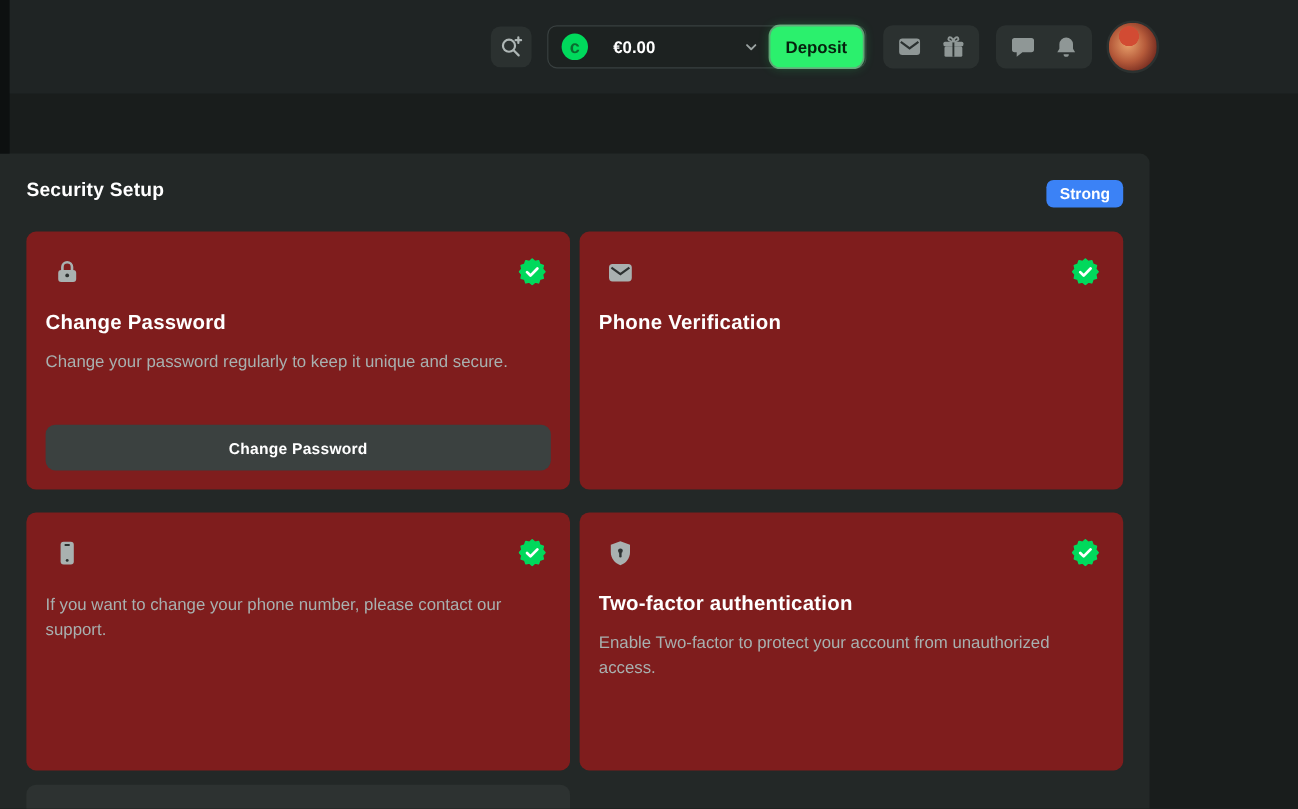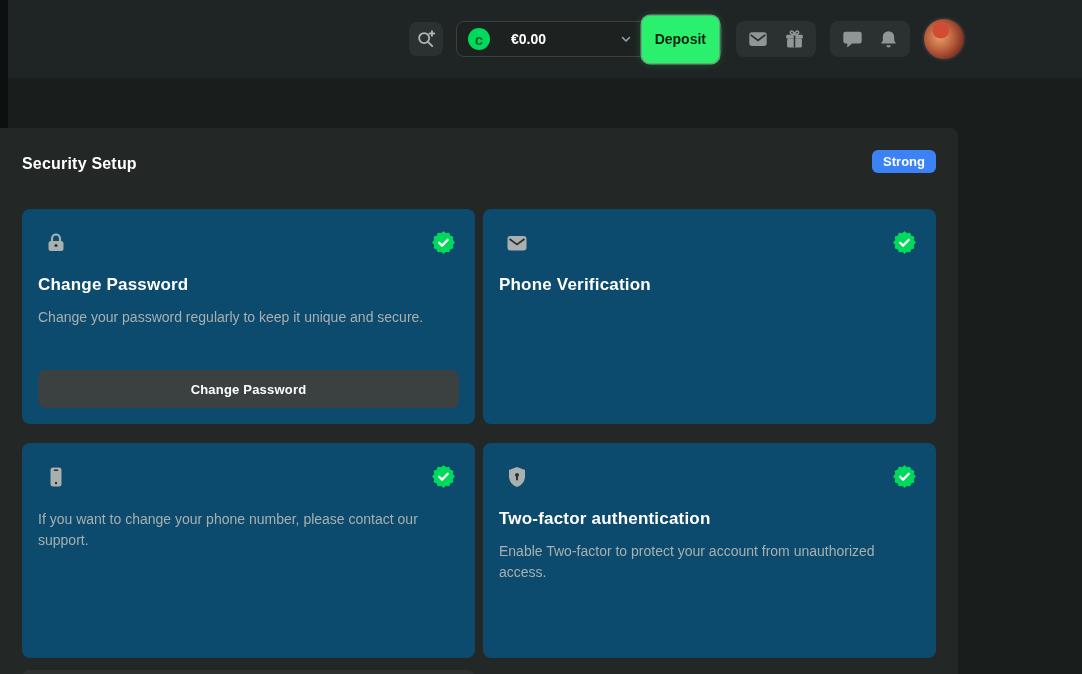--- a/index.html
+++ b/index.html
@@ -42,21 +42,21 @@
   .coin {
     width:22px; height:22px; border-radius:50%;
     background:#00d95c; color:#0a6b30;
     display:flex; align-items:center; justify-content:center;
     font-weight:bold; font-size:15px;
   }
   .balance { font-size:14px; font-weight:bold; color:#ffffff; margin-left:21px; }
   .wallet-spacer { flex:1; }
   .chevron { margin-right:9px; display:flex; align-items:center; cursor:pointer; }
   .deposit-btn {
-    height:47px; padding:0 13px; margin-right:2px;
+    height:34px; padding:0 13px; margin-right:2px;
     border:none; border-radius:8px;
     background:#2bf06d; color:#06210e;
     font-family:inherit; font-weight:bold; font-size:14px; cursor:pointer;
     box-shadow:0 0 0 1.5px rgba(150,255,180,0.55), 0 0 10px rgba(43,240,109,0.30);
   }
   .avatar {
     width:44px; height:44px; border-radius:50%; cursor:pointer; flex:0 0 auto;
     background:
       radial-gradient(circle at 42% 28%, #d24b33 0%, #d24b33 22%, transparent 23%),
       radial-gradient(circle at 40% 45%, #e8a06b 0%, #b55a3a 45%, #7a2f22 75%, #4a1d16 100%);
@@ -66,33 +66,33 @@
 
   
   .panel {
     position:absolute; top:128px; left:0;
     width:958px; height:546px;
     background:#232827; border-radius:0 8px 0 0;
     padding:22px 22px 0 22px;
     overflow:hidden;
   }
   .panel-header {
-    display:flex; align-items:flex-end; justify-content:space-between;
-    height:23px; margin-bottom:36px;
+    display:flex; align-items:flex-start; justify-content:space-between;
+    height:23px; margin-bottom:20px;
   }
   .panel-title { font-size:16px; font-weight:bold; color:#ffffff; letter-spacing:0.2px; }
   .strength-badge {
     background:#3b82f6; color:#ffffff; font-size:13px; font-weight:bold;
     padding:4px 11px; border-radius:6px;
   }
   .cards {
     display:grid; grid-template-columns:1fr 1fr; gap:19px 8px;
   }
   .card {
-    position:relative; background:#0c4a6e; border-radius:8px;
+    position:relative; background:#7f1d1d; border-radius:8px;
     min-height:215px; padding:22px 16px 16px 16px;
   }
   .card-top {
     display:flex; align-items:flex-start; justify-content:space-between;
     margin-bottom:20px;
   }
   .card-glyph { margin-left:6px; display:flex; }
   .verified { margin-right:4px; display:flex; }
   .card-title { font-size:17px; font-weight:bold; color:#ffffff; margin-bottom:12px; letter-spacing:0.2px; }
   .card-desc { font-size:14px; line-height:21px; color:#a8b0af; max-width:420px; }

